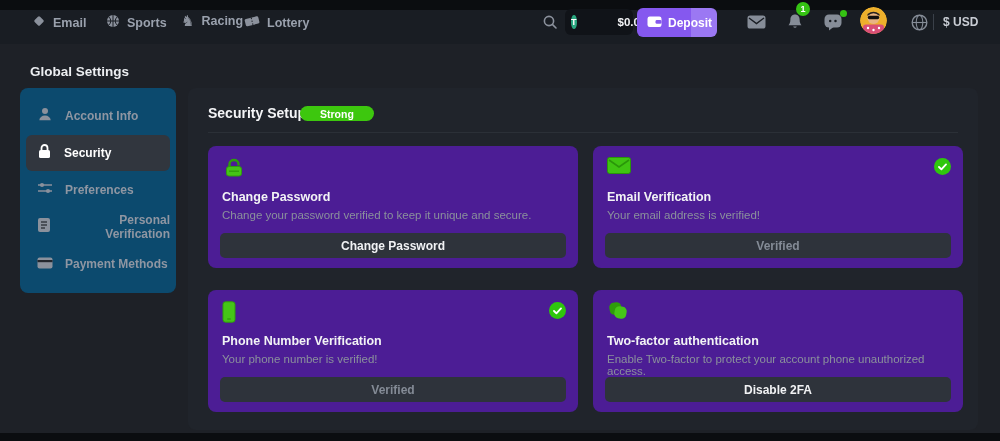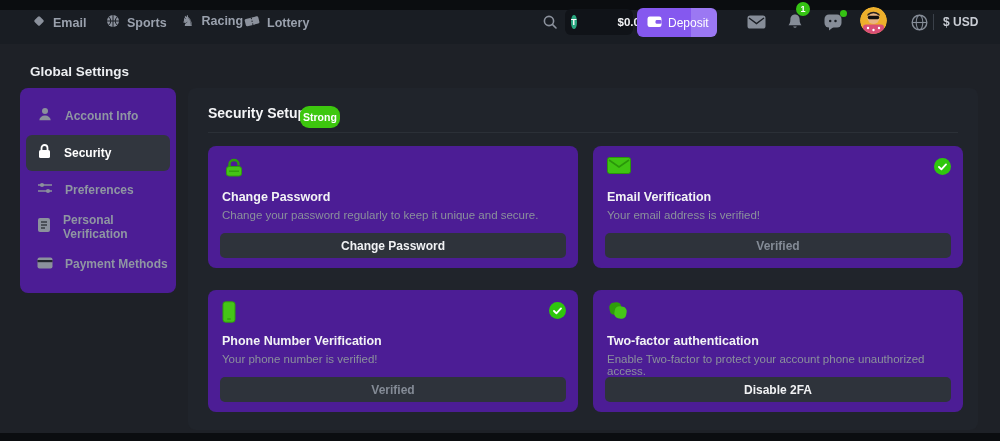--- a/index.html
+++ b/index.html
@@ -18,42 +18,42 @@
   .knight { color:#8b919c; font-size:15px; line-height:14px; }
   .search-btn { position:absolute; left:542px; top:14px; }
   .balance-chip { position:absolute; left:565px; top:9px; width:68px; height:26px; background:#101318;
     border-radius:6px; display:flex; align-items:center; gap:4px; padding:0 6px; cursor:pointer; }
   .coin { width:14px; height:14px; border-radius:50%; background:#2aa780; color:#fff; font-size:9px;
     font-weight:bold; display:flex; align-items:center; justify-content:center; }
   .balance-amt { color:#f2f3f5; font-size:11.5px; font-weight:bold;padding-left:37px; }
   .deposit-btn { position:absolute; left:637px; top:8px; width:80px; height:29px; border-radius:6px;
     background:linear-gradient(90deg,#8558ef 0%,#8558ef 67%,#9b78f3 67%,#9b78f3 100%);
     display:flex; align-items:center; justify-content:flex-start; gap:6px; padding-left:10px; cursor:pointer; border:none; }
-  .deposit-btn .lbl { color:#fff; font-size:12px; font-weight:normal; }
+  .deposit-btn .lbl { color:#fff; font-size:12px; font-weight:bold; }
   .hicon { position:absolute; cursor:pointer; }
   .badge { position:absolute; left:796px; top:2px; min-width:14px; height:14px; border-radius:8px;
     background:#35c313; color:#fff; font-size:9px; font-weight:bold; display:flex; align-items:center;
     justify-content:center; padding:0 3px; }
   .green-dot { position:absolute; left:840px; top:10px; width:7px; height:7px; border-radius:50%; background:#35c313; }
   .avatar { position:absolute; left:860px; top:7px; width:27px; height:27px; border-radius:50%; overflow:hidden; cursor:pointer; }
   .vdiv { position:absolute; left:933px; top:14px; width:1px; height:16px; background:#3a4049; }
   .currency-sel { position:absolute; left:943px; top:15px; color:#c9cdd4; font-size:12px; font-weight:600; cursor:pointer; }
   
   .page-title { position:absolute; left:30px; top:64px; color:#eceef1; font-size:13.5px; font-weight:bold; }
-  .sidebar { position:absolute; left:20px; top:88px; width:156px; height:205px; background:#4c1d95; border-radius:8px; }
+  .sidebar { position:absolute; left:20px; top:88px; width:156px; height:205px; background:#0c4a6e; border-radius:8px;text-align:right; }
   .side-item { position:absolute; left:6px; width:144px; height:36px; display:flex; align-items:center;
     gap:12px; padding-left:11px; border-radius:6px; cursor:pointer; }
   .side-item .lbl { color:#8f96a2; font-size:12px; font-weight:600; }
   .side-item.active { background:#31363e; }
   .side-item.active .lbl { color:#ffffff; font-weight:bold; }
   
   .main-panel { position:absolute; left:188px; top:88px; width:790px; height:342px; background:#20242b; border-radius:8px; }
   .main-title { position:absolute; left:20px; top:17px; color:#f4f5f7; font-size:14px; font-weight:bold; }
-  .strength-badge { position:absolute; left:112px; top:18px; height:22px; border-radius:9px; background:#3dc70e;
-    color:#fff; font-size:10.5px; font-weight:bold; display:flex; align-items:center; padding:0 3px; }
+  .strength-badge { position:absolute; left:112px; top:18px; height:15px; border-radius:9px; background:#3dc70e;
+    color:#fff; font-size:10.5px; font-weight:bold; display:flex; align-items:center; padding:0 20px; }
   .main-divider { position:absolute; left:20px; top:44px; width:750px; height:1px; background:#2b3037; }
   .card { position:absolute; width:370px; height:122px; background:#4c1d95; border-radius:8px; }
   .card .c-icon { position:absolute; left:14px; top:11px; }
   .card .c-check { position:absolute; right:12px; top:12px; width:17px; height:17px; border-radius:50%;
     background:#2fc60d; display:flex; align-items:center; justify-content:center; }
   .card .c-title { position:absolute; left:14px; top:44px; color:#f2f3f5; font-size:12.5px; font-weight:bold; }
   .card .c-desc { position:absolute; left:14px; top:63px; color:#8b919c; font-size:11.5px; }
   .card .c-btn { position:absolute; left:12px; top:87px; width:346px; height:25px; background:#2e333b;
     border:none; border-radius:5px; color:#f1f2f4; font-size:12px; font-weight:bold; cursor:pointer;
     font-family:"Liberation Sans", sans-serif; }
@@ -253,21 +253,21 @@
 
     <div class="card" style="left:20px; top:58px;">
       <span class="c-icon">
         <svg width="24" height="22" viewBox="0 0 24 22">
             <path d="M7.5 10 V7 a4.5 4 0 0 1 9 0 V8.5" stroke="#2f9e0c" stroke-width="2.4" fill="none"></path>
             <rect x="4.5" y="9.5" width="15" height="9.5" rx="2.6" fill="#45c517" stroke="#2f9e0c" stroke-width="1"></rect>
             <line x1="7" y1="14.2" x2="17" y2="14.2" stroke="#2f9e0c" stroke-width="1.3"></line>
           </svg>
       </span>
       <div class="c-title">Change Password</div>
-      <div class="c-desc">Change your password regularly to keep it unique and secure.</div>
+      <div class="c-desc">Change your password verified to keep it unique and secure.</div>
       <button class="c-btn">Change Password</button>
     </div>
 
     <div class="card" style="left:405px; top:58px;">
       <span class="c-icon">
         <svg width="24" height="17" viewBox="0 0 24 17">
             <rect x="0.5" y="0.5" width="23" height="16" rx="2.2" fill="#3fc412" stroke="#2a960a" stroke-width="1"></rect>
             <path d="M2 3 L12 10 L22 3" stroke="#2a960a" stroke-width="1.6" fill="none"></path>
           </svg>
       </span>

